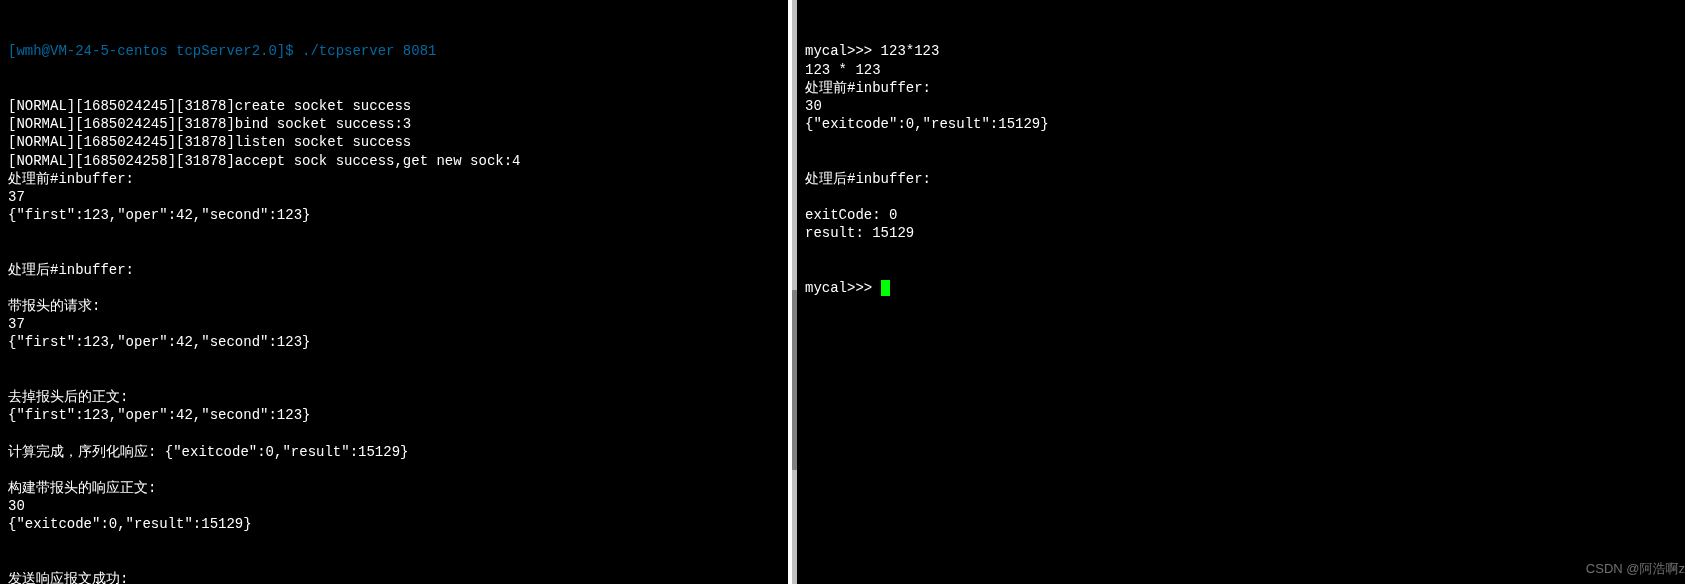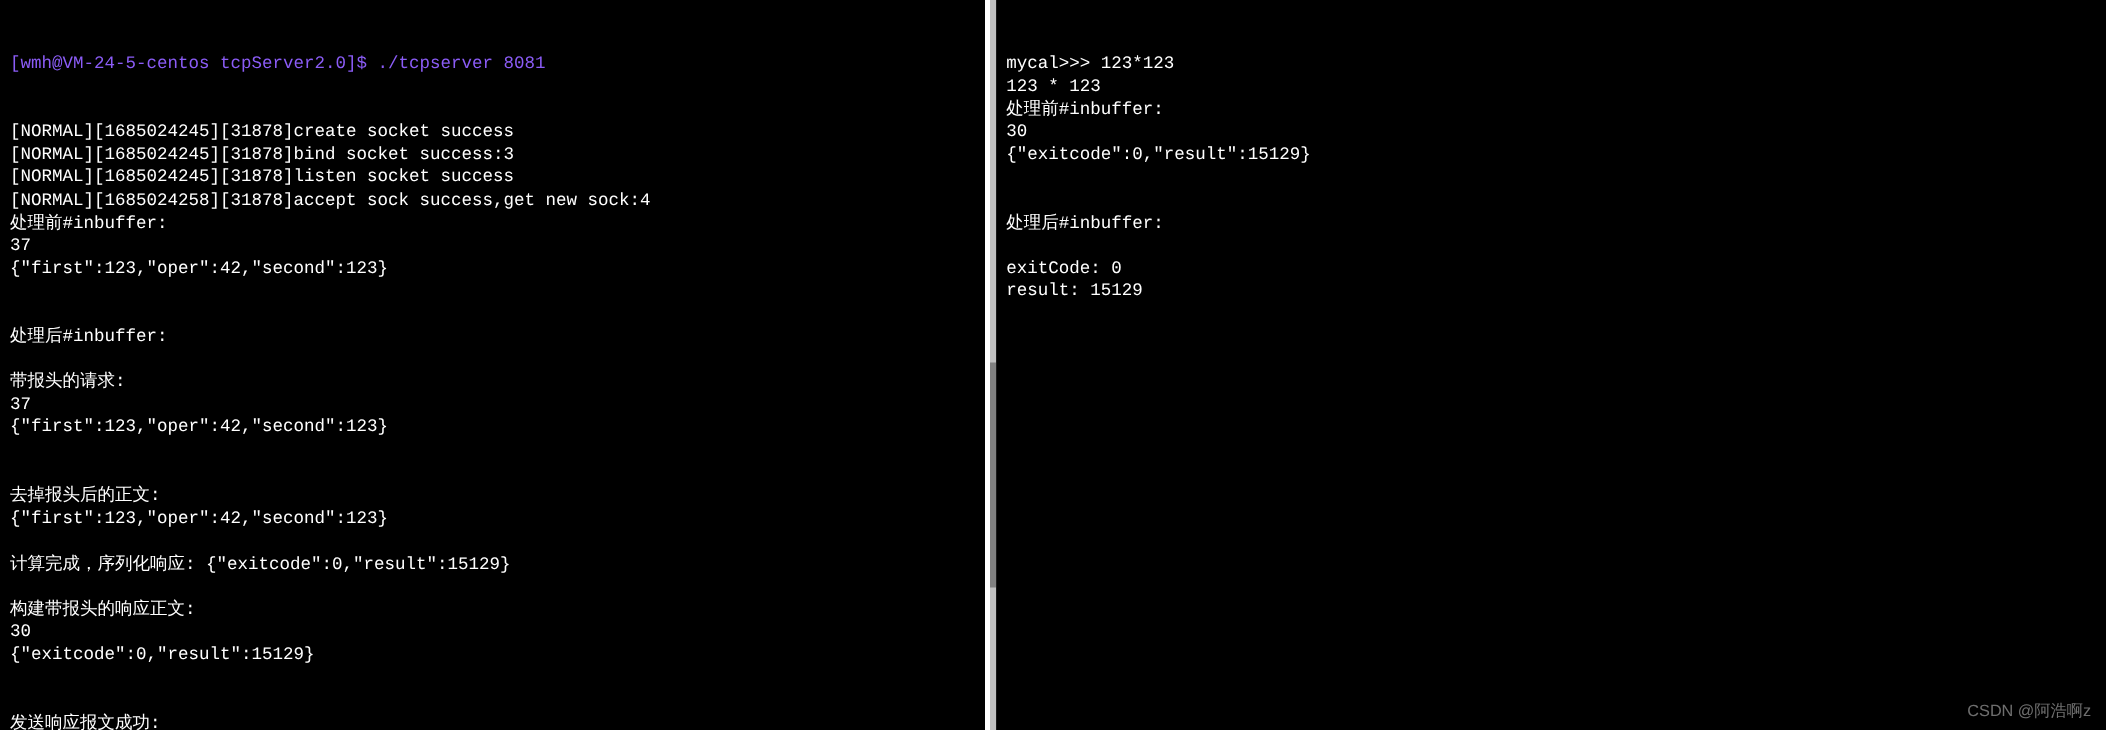--- a/index.html
+++ b/index.html
@@ -52,34 +52,34 @@
       background: #808080;
     }
     .pane-right {
       flex: 1;
     }
     .line {
       min-height: 1.3em;
       white-space: pre;
     }
     .prompt-user {
-      color: #8b5cf6;
+      color: #0369a1;
       font-family: Liberation Mono, monospace;
     }
     .cursor-green {
       display: inline-block;
       width: 9px;
       height: 16px;
       background: #00ff00;
       vertical-align: text-bottom;
     }
     .watermark {
       position: absolute;
       bottom: 6px;
-      right: 12px;
+      right: 0;
       color: rgba(200,200,200,0.55);
       font-family: "Microsoft YaHei", Arial, sans-serif;
       font-size: 13px;
       pointer-events: none;
     }
   </style>
 </head>
 <body>
 
 <div class="pane pane-left">
@@ -88,15 +88,16 @@
   
 </div>
 
 <div class="divider">
   <div class="divider-scrollbar"></div>
   <div class="divider-thumb"></div>
 </div>
 
 <div class="pane pane-right">
   <div id="right-lines"><div class="line">mycal&gt;&gt;&gt; 123*123</div><div class="line">123 * 123</div><div class="line">处理前#inbuffer:</div><div class="line">30</div><div class="line">{"exitcode":0,"result":15129}</div><div class="line"></div><div class="line"></div><div class="line">处理后#inbuffer:</div><div class="line"></div><div class="line">exitCode: 0</div><div class="line">result: 15129</div></div>
+  <div class="line"><span>mycal&gt;&gt;&gt; </span><span class="cursor-green"></span></div>
 </div>
 
 <div class="watermark">CSDN @阿浩啊z</div>
 
 </body></html>

